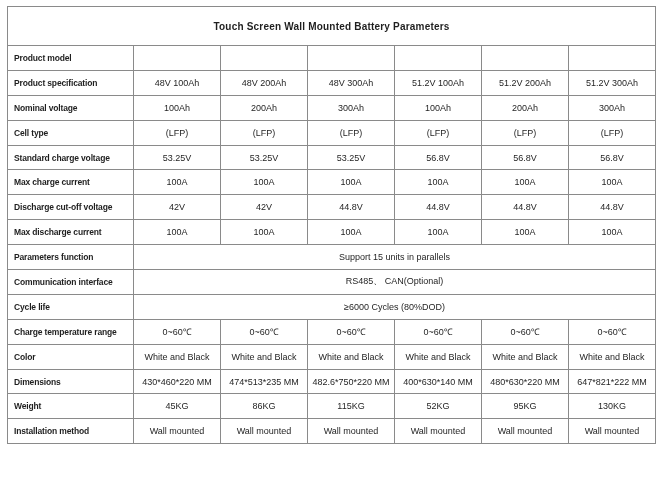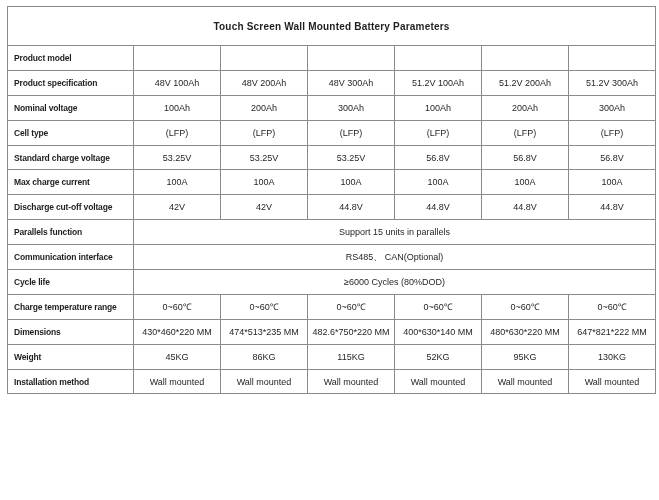--- a/index.html
+++ b/index.html
@@ -131,39 +131,57 @@
         <tr>
           <td class="label">Discharge cut-off voltage</td>
           <td class="val">42V</td>
           <td class="val">42V</td>
           <td class="val">44.8V</td>
           <td class="val">44.8V</td>
           <td class="val">44.8V</td>
           <td class="val">44.8V</td>
         </tr>
         <tr>
-          <td class="label">Parallels function</td>
+          <td class="label">Max discharge current</td>
+          <td class="val">100A</td>
+          <td class="val">100A</td>
+          <td class="val">100A</td>
+          <td class="val">100A</td>
+          <td class="val">100A</td>
+          <td class="val">100A</td>
+        </tr>
+        <tr>
+          <td class="label">Parameters function</td>
           <td colspan="6" class="val">Support 15 units in parallels</td>
         </tr>
         <tr>
           <td class="label">Communication interface</td>
           <td colspan="6" class="val">RS485、 CAN(Optional)</td>
         </tr>
         <tr>
           <td class="label">Cycle life</td>
           <td colspan="6" class="val">≥6000 Cycles (80%DOD)</td>
         </tr>
         <tr>
           <td class="label">Charge temperature range</td>
           <td class="val">0~60℃</td>
           <td class="val">0~60℃</td>
           <td class="val">0~60℃</td>
           <td class="val">0~60℃</td>
           <td class="val">0~60℃</td>
           <td class="val">0~60℃</td>
+        </tr>
+        <tr>
+          <td class="label">Color</td>
+          <td class="val">White and Black</td>
+          <td class="val">White and Black</td>
+          <td class="val">White and Black</td>
+          <td class="val">White and Black</td>
+          <td class="val">White and Black</td>
+          <td class="val">White and Black</td>
         </tr>
         <tr>
           <td class="label">Dimensions</td>
           <td class="val">430*460*220 MM</td>
           <td class="val">474*513*235 MM</td>
           <td class="val">482.6*750*220 MM</td>
           <td class="val">400*630*140 MM</td>
           <td class="val">480*630*220 MM</td>
           <td class="val">647*821*222 MM</td>
         </tr>

